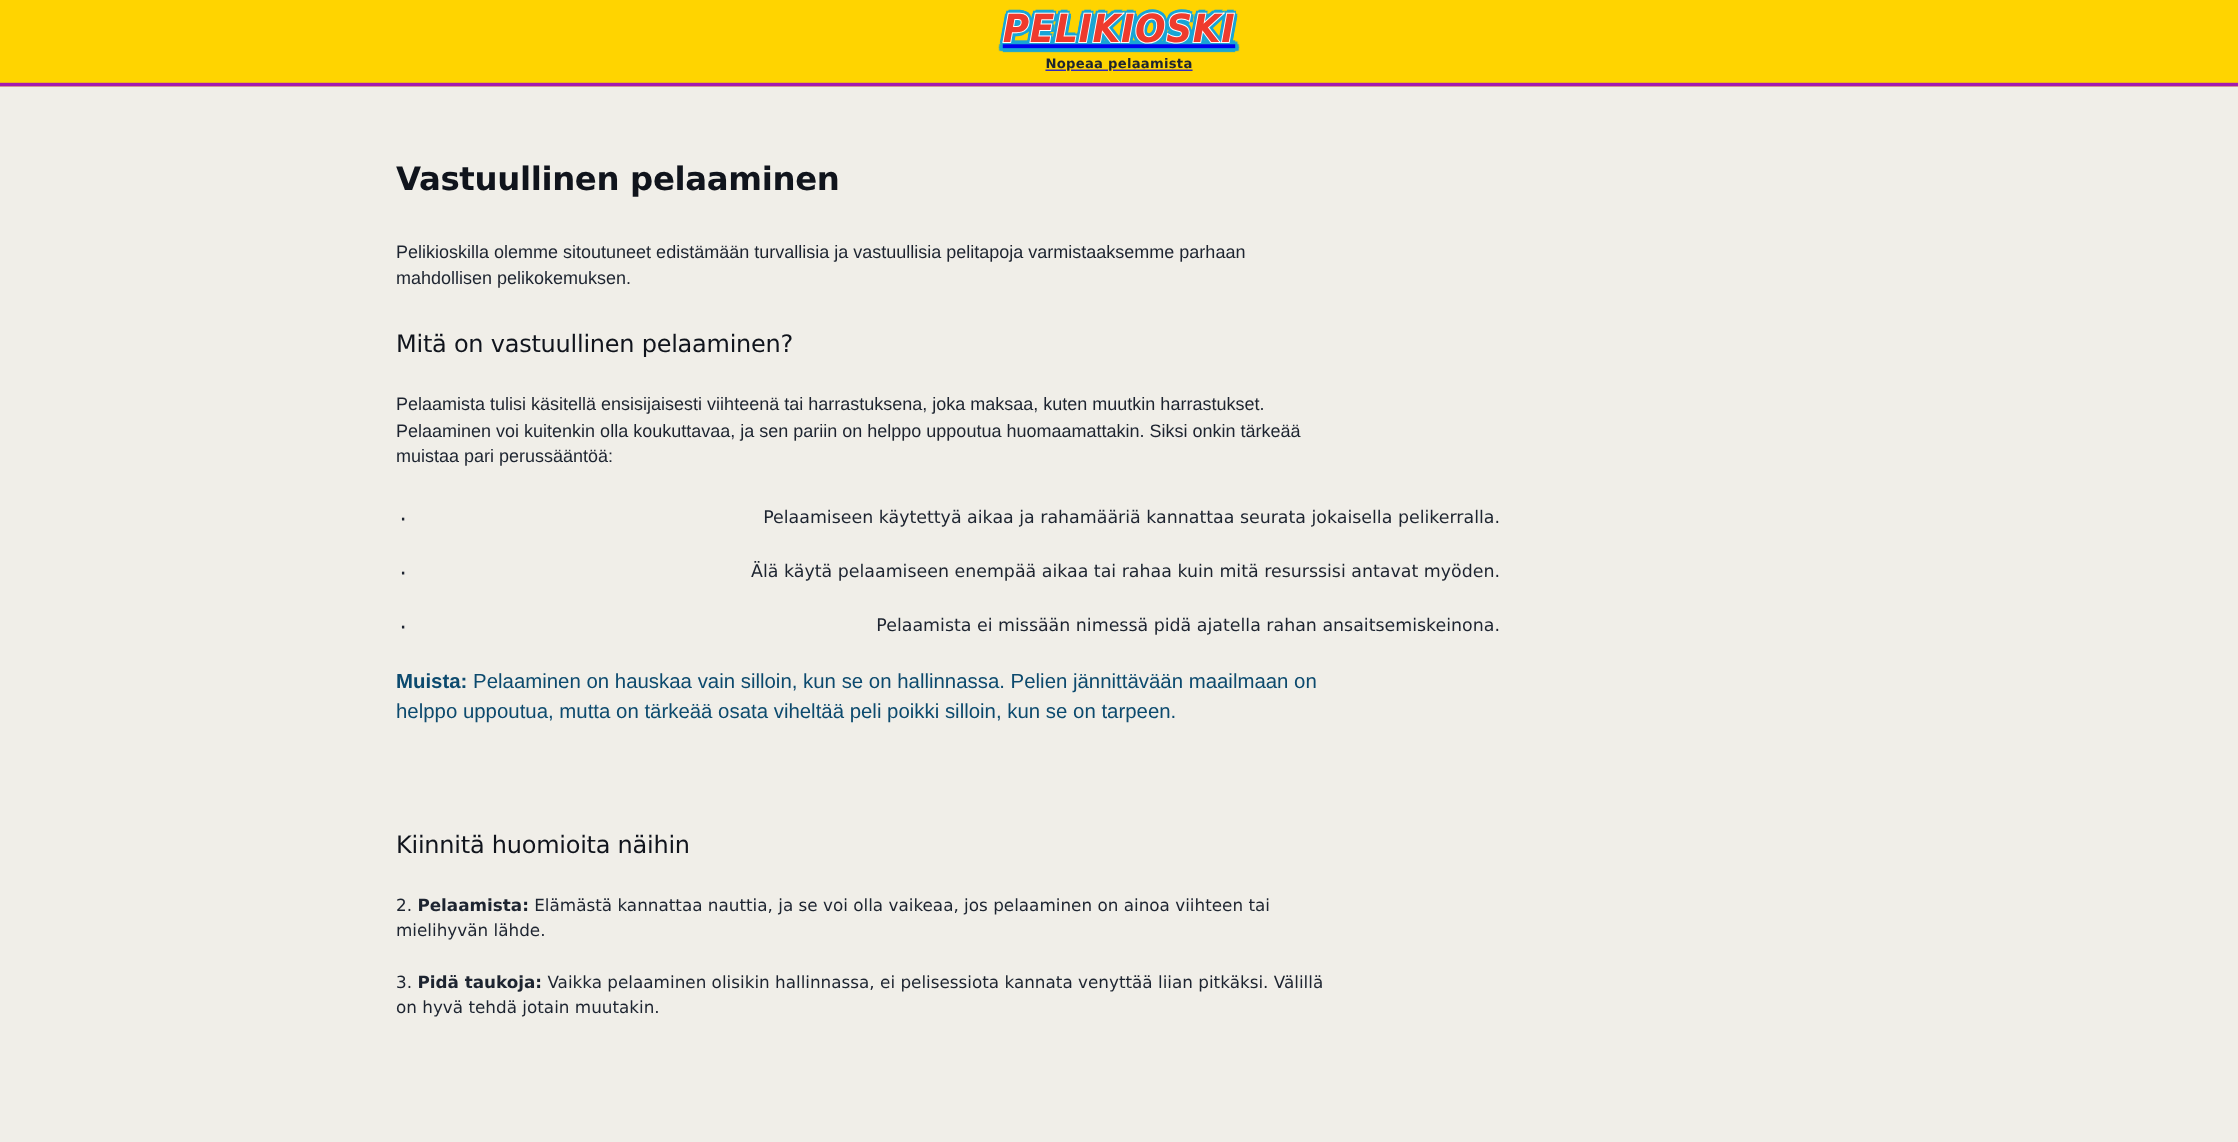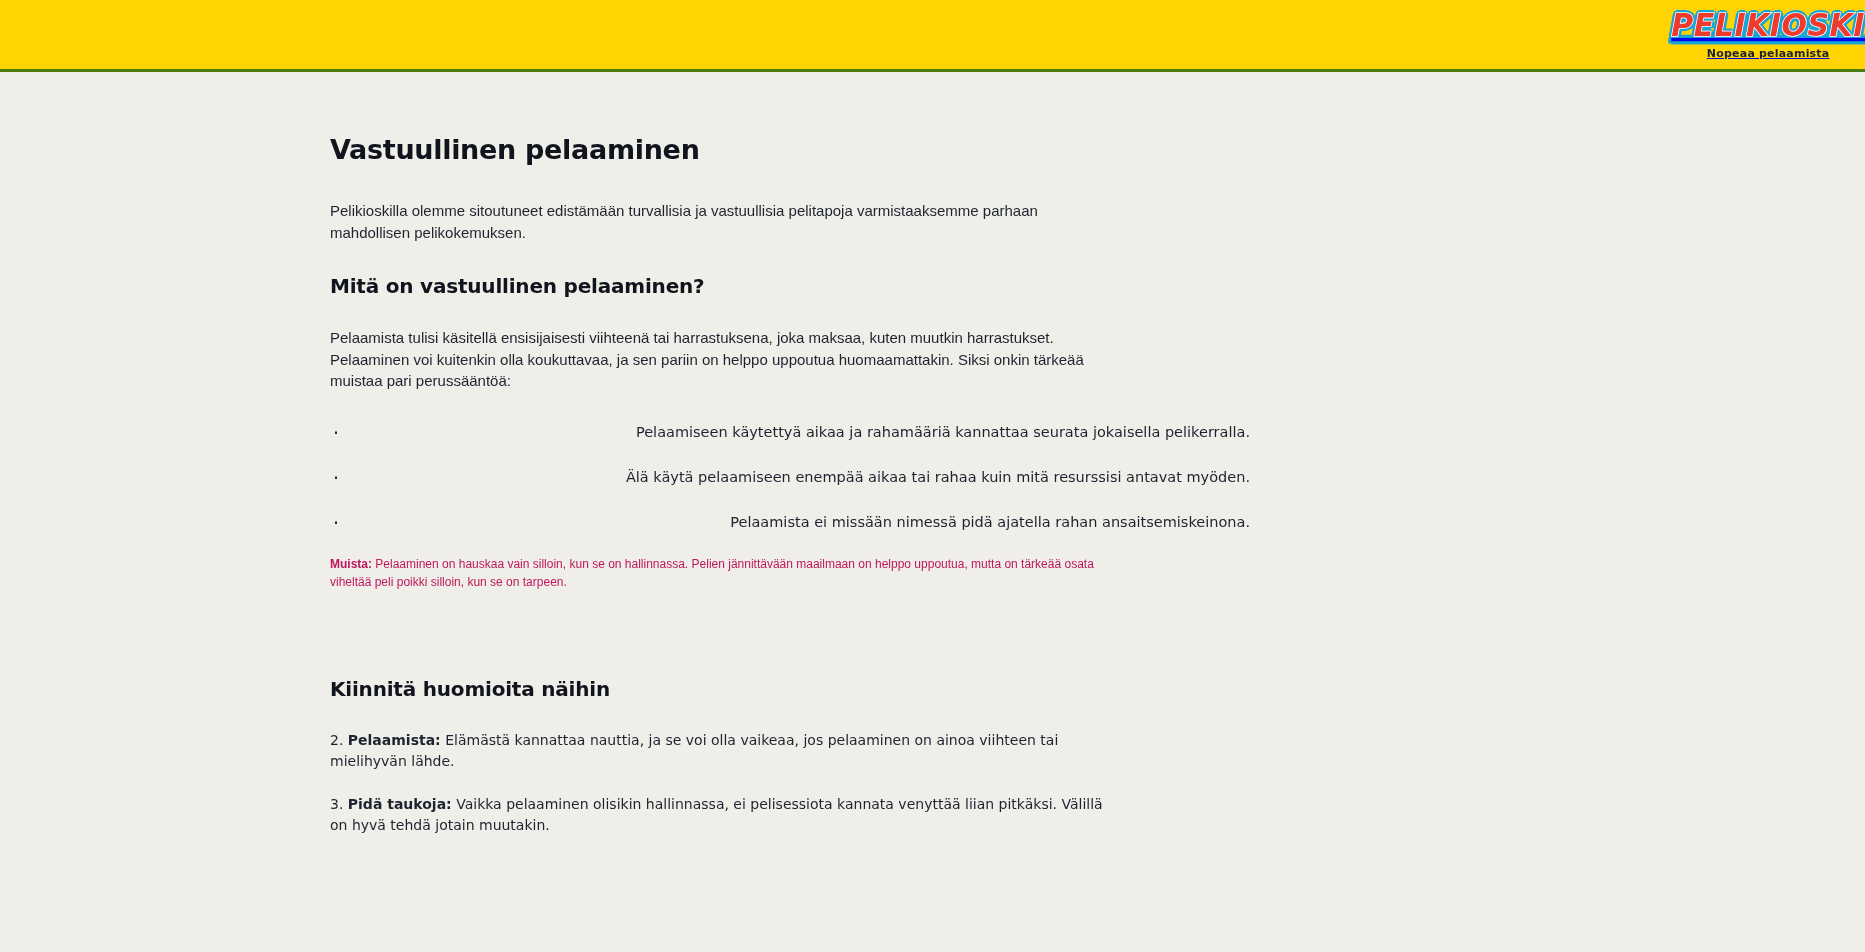--- a/index.html
+++ b/index.html
@@ -15,24 +15,24 @@
     font-family: "Liberation Sans", sans-serif;
     color: #19202c;
     overflow-x: hidden;
   }
 
   
   .site-header {
     width: 100%;
     height: 72px;
     background: #ffd400;
-    border-bottom: 3px solid #4d7c0f;
+    border-bottom: 3px solid #a21caf;
     display: flex;
     align-items: center;
-    justify-content: flex-end;
+    justify-content: center;
     position: relative;
   }
   .brand {
     display: flex;
     flex-direction: column;
     align-items: center;
     justify-content: center;
     line-height: 1;
     user-select: none;
   }
@@ -78,21 +78,21 @@
     font-size: 27px;
     font-weight: 700;
     letter-spacing: -0.3px;
     color: #10141c;
     margin: 0 0 34px 0;
     line-height: 1.2;
   }
   h2.section-title {
     font-family: "DejaVu Sans", sans-serif;
     font-size: 20px;
-    font-weight: 700;
+    font-weight: 400;
     letter-spacing: -0.2px;
     color: #10141c;
     margin: 0 0 28px 0;
     line-height: 1.25;
   }
   h2.section-title.spaced-top { margin-top: 86px; }
 
   p.body-text {
     font-family: Liberation Sans, sans-serif;
     font-size: 15px;
@@ -124,23 +124,23 @@
     position: absolute;
     left: 3px;
     top: -2px;
     font-size: 19px;
     color: #1d2430;
     line-height: 1.4;
   }
 
   p.remember {
     font-family: "Liberation Sans", sans-serif;
-    font-size: 12px;
+    font-size: 17px;
     line-height: 1.45;
-    color: #be185d;
+    color: #0c4a6e;
     margin: 22px 0 0 0;
     max-width: 790px;
   }
   p.remember .lead { font-weight: 700; }
 
   ol.tips-list {
     list-style: none;
     margin: 0;
     padding: 0;
     counter-reset: tip;

